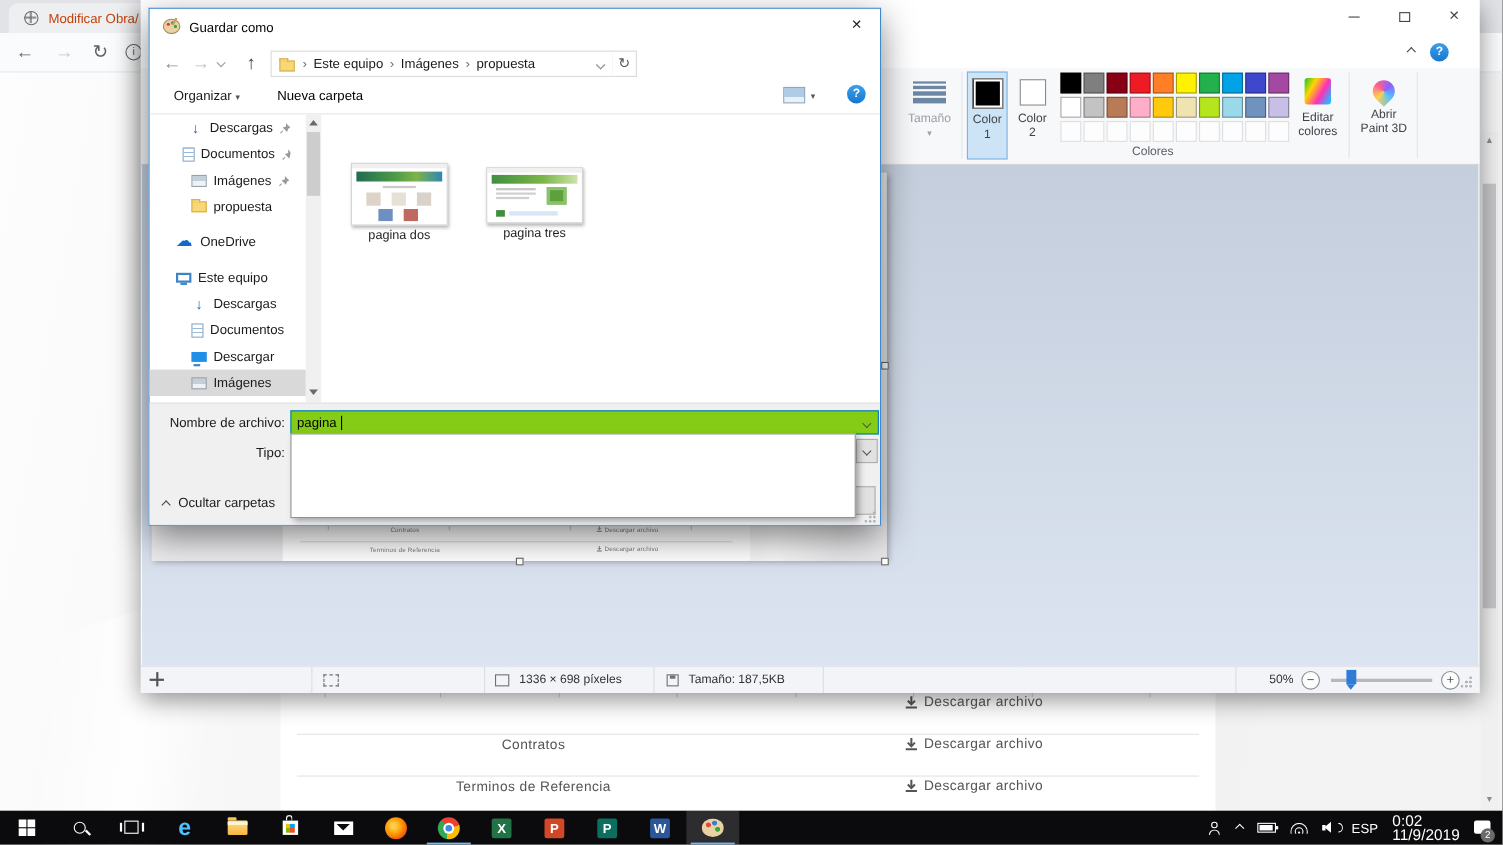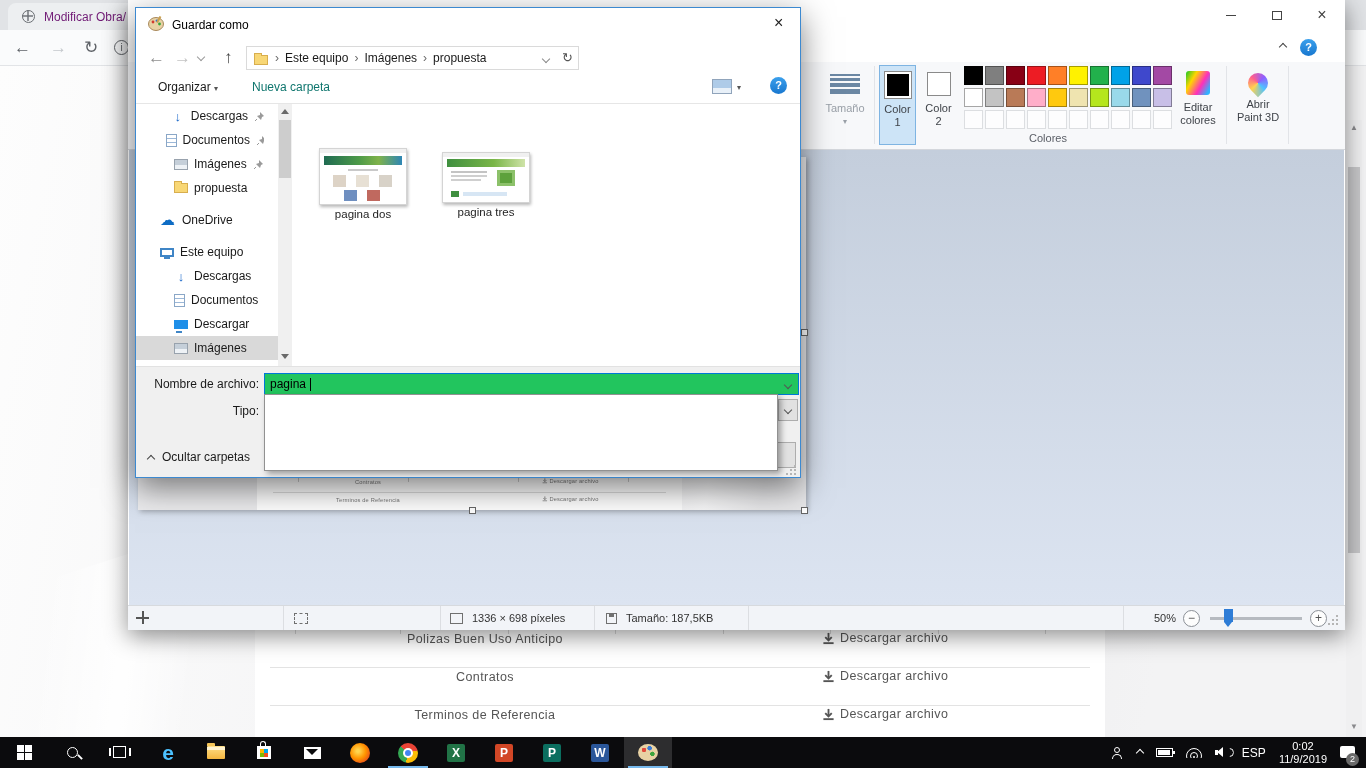--- a/index.html
+++ b/index.html
@@ -7,21 +7,21 @@
   #screen {
     position:relative; width:1366px; height:768px; overflow:hidden;
     font-family:"Liberation Sans", sans-serif; font-size:12px; color:#222;
     background:#f2f2f3;
   }
   .abs { position:absolute; }
 
   
   .tabstrip { left:0; top:0; width:1366px; height:30px; background:#e1e3e6; }
   .tab { left:8px; top:3px; width:250px; height:27px; background:#edeff1; border-radius:8px 8px 0 0; }
-  .tab-title { left:36px; top:7px; color:#701a75; font-size:12px; white-space:nowrap; }
+  .tab-title { left:36px; top:7px; color:#c2410c; font-size:12px; white-space:nowrap; }
   .globe { left:14px; top:7px; width:13px; height:13px; border:1.5px solid #6a6e73; border-radius:50%; }
   .globe::before { content:""; position:absolute; left:4px; top:-1px; width:2px; height:11px; background:#6a6e73; opacity:.7; }
   .globe::after { content:""; position:absolute; left:-1px; top:4px; width:11px; height:2px; background:#6a6e73; opacity:.7; }
   .btoolbar { left:0; top:30px; width:1366px; height:36px; background:#fafbfc; border-bottom:1px solid #e2e4e7; }
   .navglyph { font-size:17px; line-height:17px; }
   .pagebg { left:0; top:66px; width:1366px; height:671px;
     background:linear-gradient(100deg,#fdfdfd 0%,#f4f4f5 35%,#e9e9eb 60%,#f3f3f4 85%); }
   .beam { left:-80px; top:560px; width:420px; height:260px; background:linear-gradient(115deg,rgba(255,255,255,0) 30%,rgba(255,255,255,.9) 48%,rgba(255,255,255,0) 62%); transform:rotate(-18deg); }
   .pagecard { left:255px; top:80px; width:850px; height:657px; background:#fff; }
   .dlrow-name { width:430px; left:270px; text-align:center; color:#555; letter-spacing:.4px; font-size:12.5px; }
@@ -93,21 +93,21 @@
   .tri { width:0; height:0; }
 
   
   #taskbar { left:0; top:737px; width:1366px; height:31px; background:#0b0b0d; display:flex; align-items:stretch; color:#fff; }
   .tile { width:48px; height:31px; display:flex; align-items:center; justify-content:center; position:relative; flex:none; }
   .tile.running::after { content:""; position:absolute; left:4px; bottom:0; width:40px; height:2px; background:#76b9ed; }
   .tile.active { background:rgba(255,255,255,.14); }
   .office { width:18px; height:18px; border-radius:2px; color:#fff; font-weight:bold; font-size:12px; display:flex; align-items:center; justify-content:center; }
   .tray { margin-left:auto; display:flex; align-items:center; gap:13px; padding-right:10px; }
   .trayicon { position:relative; display:inline-block; }
-  .clock { font-size:11px; line-height:12.5px; text-align:center; }
+  .clock { font-size:14px; line-height:12.5px; }
 </style>
 </head>
 <body>
 
 <div id="screen">
 
   <div class="abs tabstrip">
     <div class="abs tab">
       <span class="abs globe"></span>
       <span class="abs tab-title">Modificar Obra/</span>
@@ -125,21 +125,20 @@
 
   <div class="abs tick" style="left:295px;"></div>
   <div class="abs tick" style="left:400px;"></div>
   <div class="abs tick" style="left:508px;"></div>
   <div class="abs tick" style="left:615px;"></div>
   <div class="abs tick" style="left:723px;"></div>
   <div class="abs tick" style="left:830px;"></div>
   <div class="abs tick" style="left:938px;"></div>
   <div class="abs tick" style="left:1045px;"></div>
 
-  <div class="abs dlrow-name" style="top:632px;">Polizas Buen Uso Anticipo</div>
   <div class="abs dlrow-link" style="top:631px;">
     <svg width="13" height="13" viewBox="0 0 14 14">
         <path d="M7 1v7" stroke="#555" stroke-width="2"></path>
         <path d="M3.5 5.5L7 9l3.5-3.5" fill="none" stroke="#555" stroke-width="2"></path>
         <path d="M1.5 11h11v2h-11z" fill="#555"></path>
       </svg>
     <span>Descargar archivo</span>
   </div>
   <div class="abs rowsep" style="top:667px;"></div>
   <div class="abs dlrow-name" style="top:670px;">Contratos</div>
@@ -352,21 +351,21 @@
       <span class="abs chev-d" style="right:8px;top:9px;border-color:#8a8a8a;"></span>
     </div>
     <div class="abs field" style="left:421px;top:38px;width:22px;height:24px;border-left:none;text-align:center;">
       <span style="color:#555;font-size:13px;line-height:22px;">↻</span>
     </div>
 
     <div class="abs" style="left:22px;top:72px;color:#1a1a1a;">
       <span>Organizar</span>
       <span style="font-size:8px;color:#555;">▾</span>
     </div>
-    <div class="abs" style="left:116px;top:72px;color:#0f766e;">
+    <div class="abs" style="left:116px;top:72px;color:#000000;">
       <span>Nueva carpeta</span>
     </div>
     <div class="abs" style="left:576px;top:71px;width:20px;height:15px;border:1px solid #90a4bb;background:linear-gradient(#aecbe8 0 60%,#e8f0f8 60%);"></div>
     <span class="abs" style="left:601px;top:75px;font-size:8px;color:#555;">▾</span>
     <span class="abs helpbtn" style="left:634px;top:69px;">?</span>
     <div class="abs" style="left:0;top:95px;width:664px;height:1px;background:#e6e6e6;"></div>
 
     <div class="abs sbitem" style="top:96px;">
       <span style="width:32px;"></span>
         <span class="ic ic-dl">↓</span>
@@ -458,21 +457,21 @@
         <div class="abs" style="left:8px;top:26px;width:30px;height:1.5px;background:#cfcfcf;"></div>
         <div class="abs" style="left:54px;top:17px;width:18px;height:16px;background:#5da13c;box-shadow:inset 0 0 0 3px #8cc16a;"></div>
         <div class="abs" style="left:8px;top:38px;width:8px;height:6px;background:#3f8f3f;"></div>
         <div class="abs" style="left:20px;top:39px;width:44px;height:4px;background:#d7e6f4;"></div>
       </div>
       <div class="flabel">pagina tres</div>
     </div>
 
     <div class="abs bottomband"></div>
     <div class="abs flabelr" style="left:0;top:369px;">Nombre de archivo:</div>
-    <div class="abs" style="left:128px;top:365px;width:535px;height:22px;background:#22c55e;border:1px solid #0078d7;">
+    <div class="abs" style="left:128px;top:365px;width:535px;height:22px;background:#84cc16;border:1px solid #0078d7;">
       <span style="position:absolute;left:5px;top:3px;color:#000;">pagina</span>
       <span class="caret abs" style="left:42px;top:4px;"></span>
       <span class="chev-d combochev"></span>
     </div>
     <div class="abs flabelr" style="left:0;top:396px;">Tipo:</div>
 
     <div class="abs" style="left:628px;top:434px;width:32px;height:26px;background:#e1e1e1;border:1px solid #adadad;"></div>
     <div class="abs" style="left:642px;top:391px;width:20px;height:22px;background:#e1e1e1;border:1px solid #adadad;">
       <span class="chev-d abs" style="left:6px;top:7px;"></span>
     </div>

